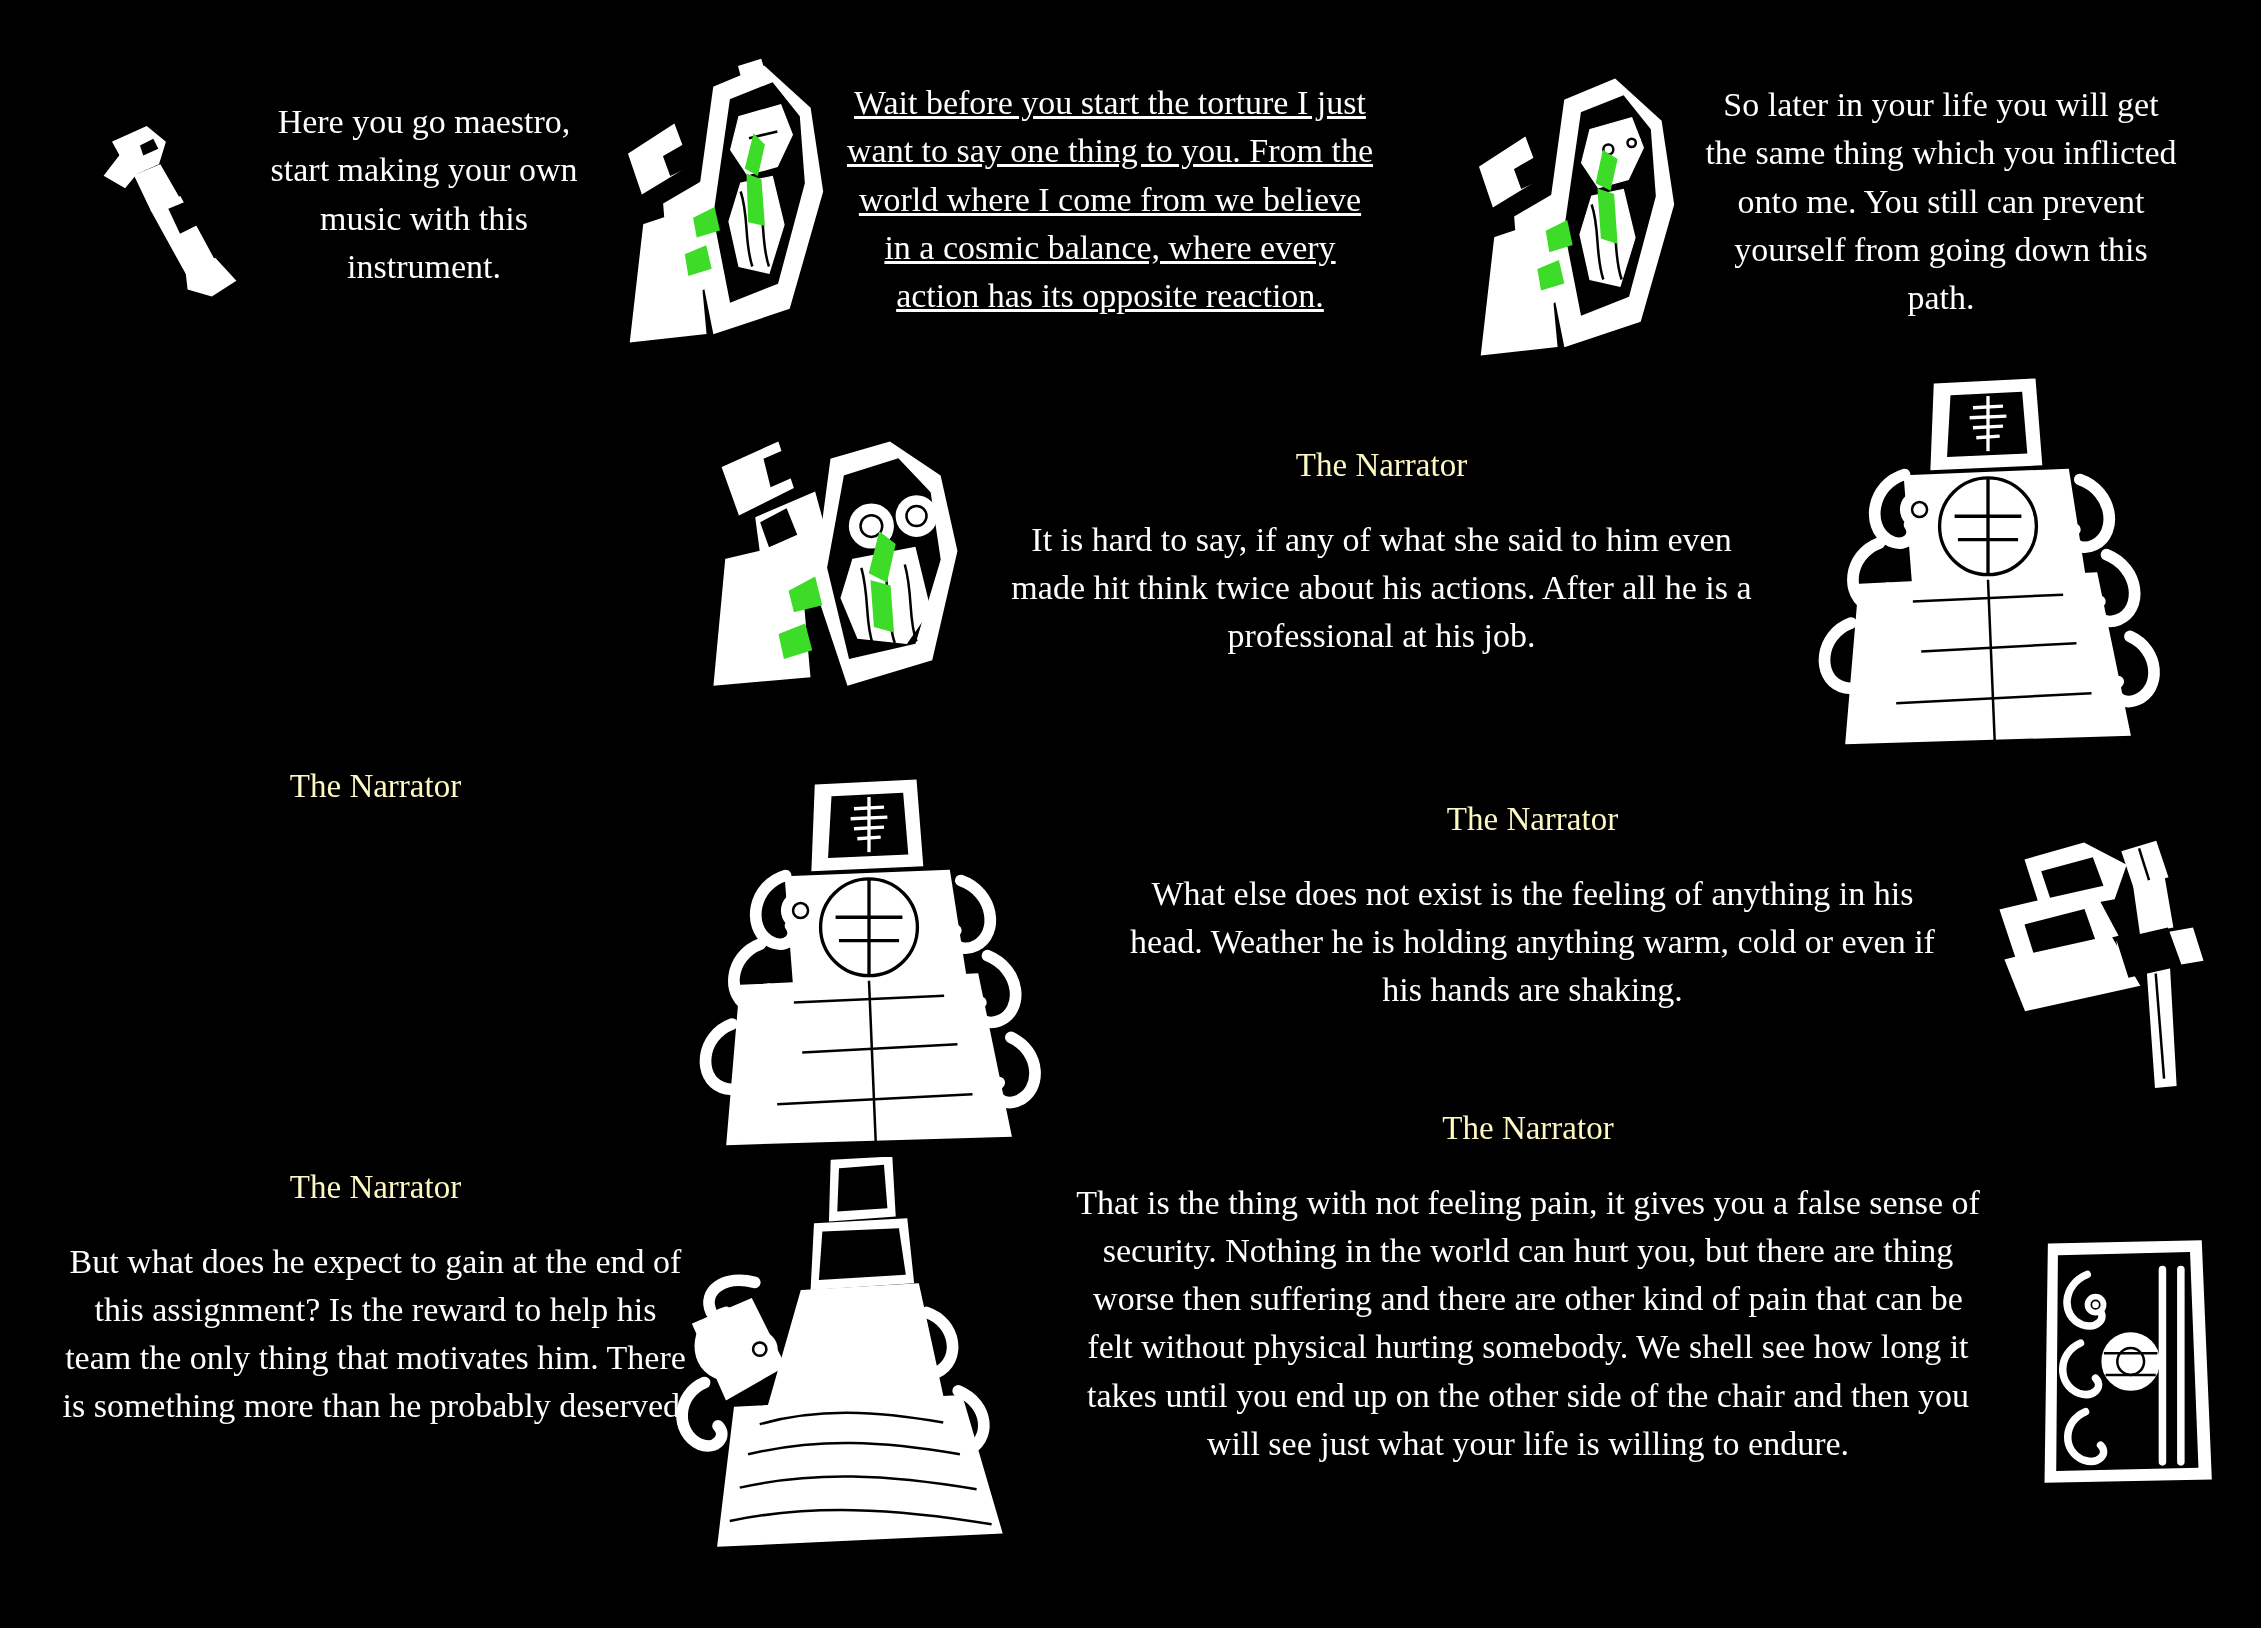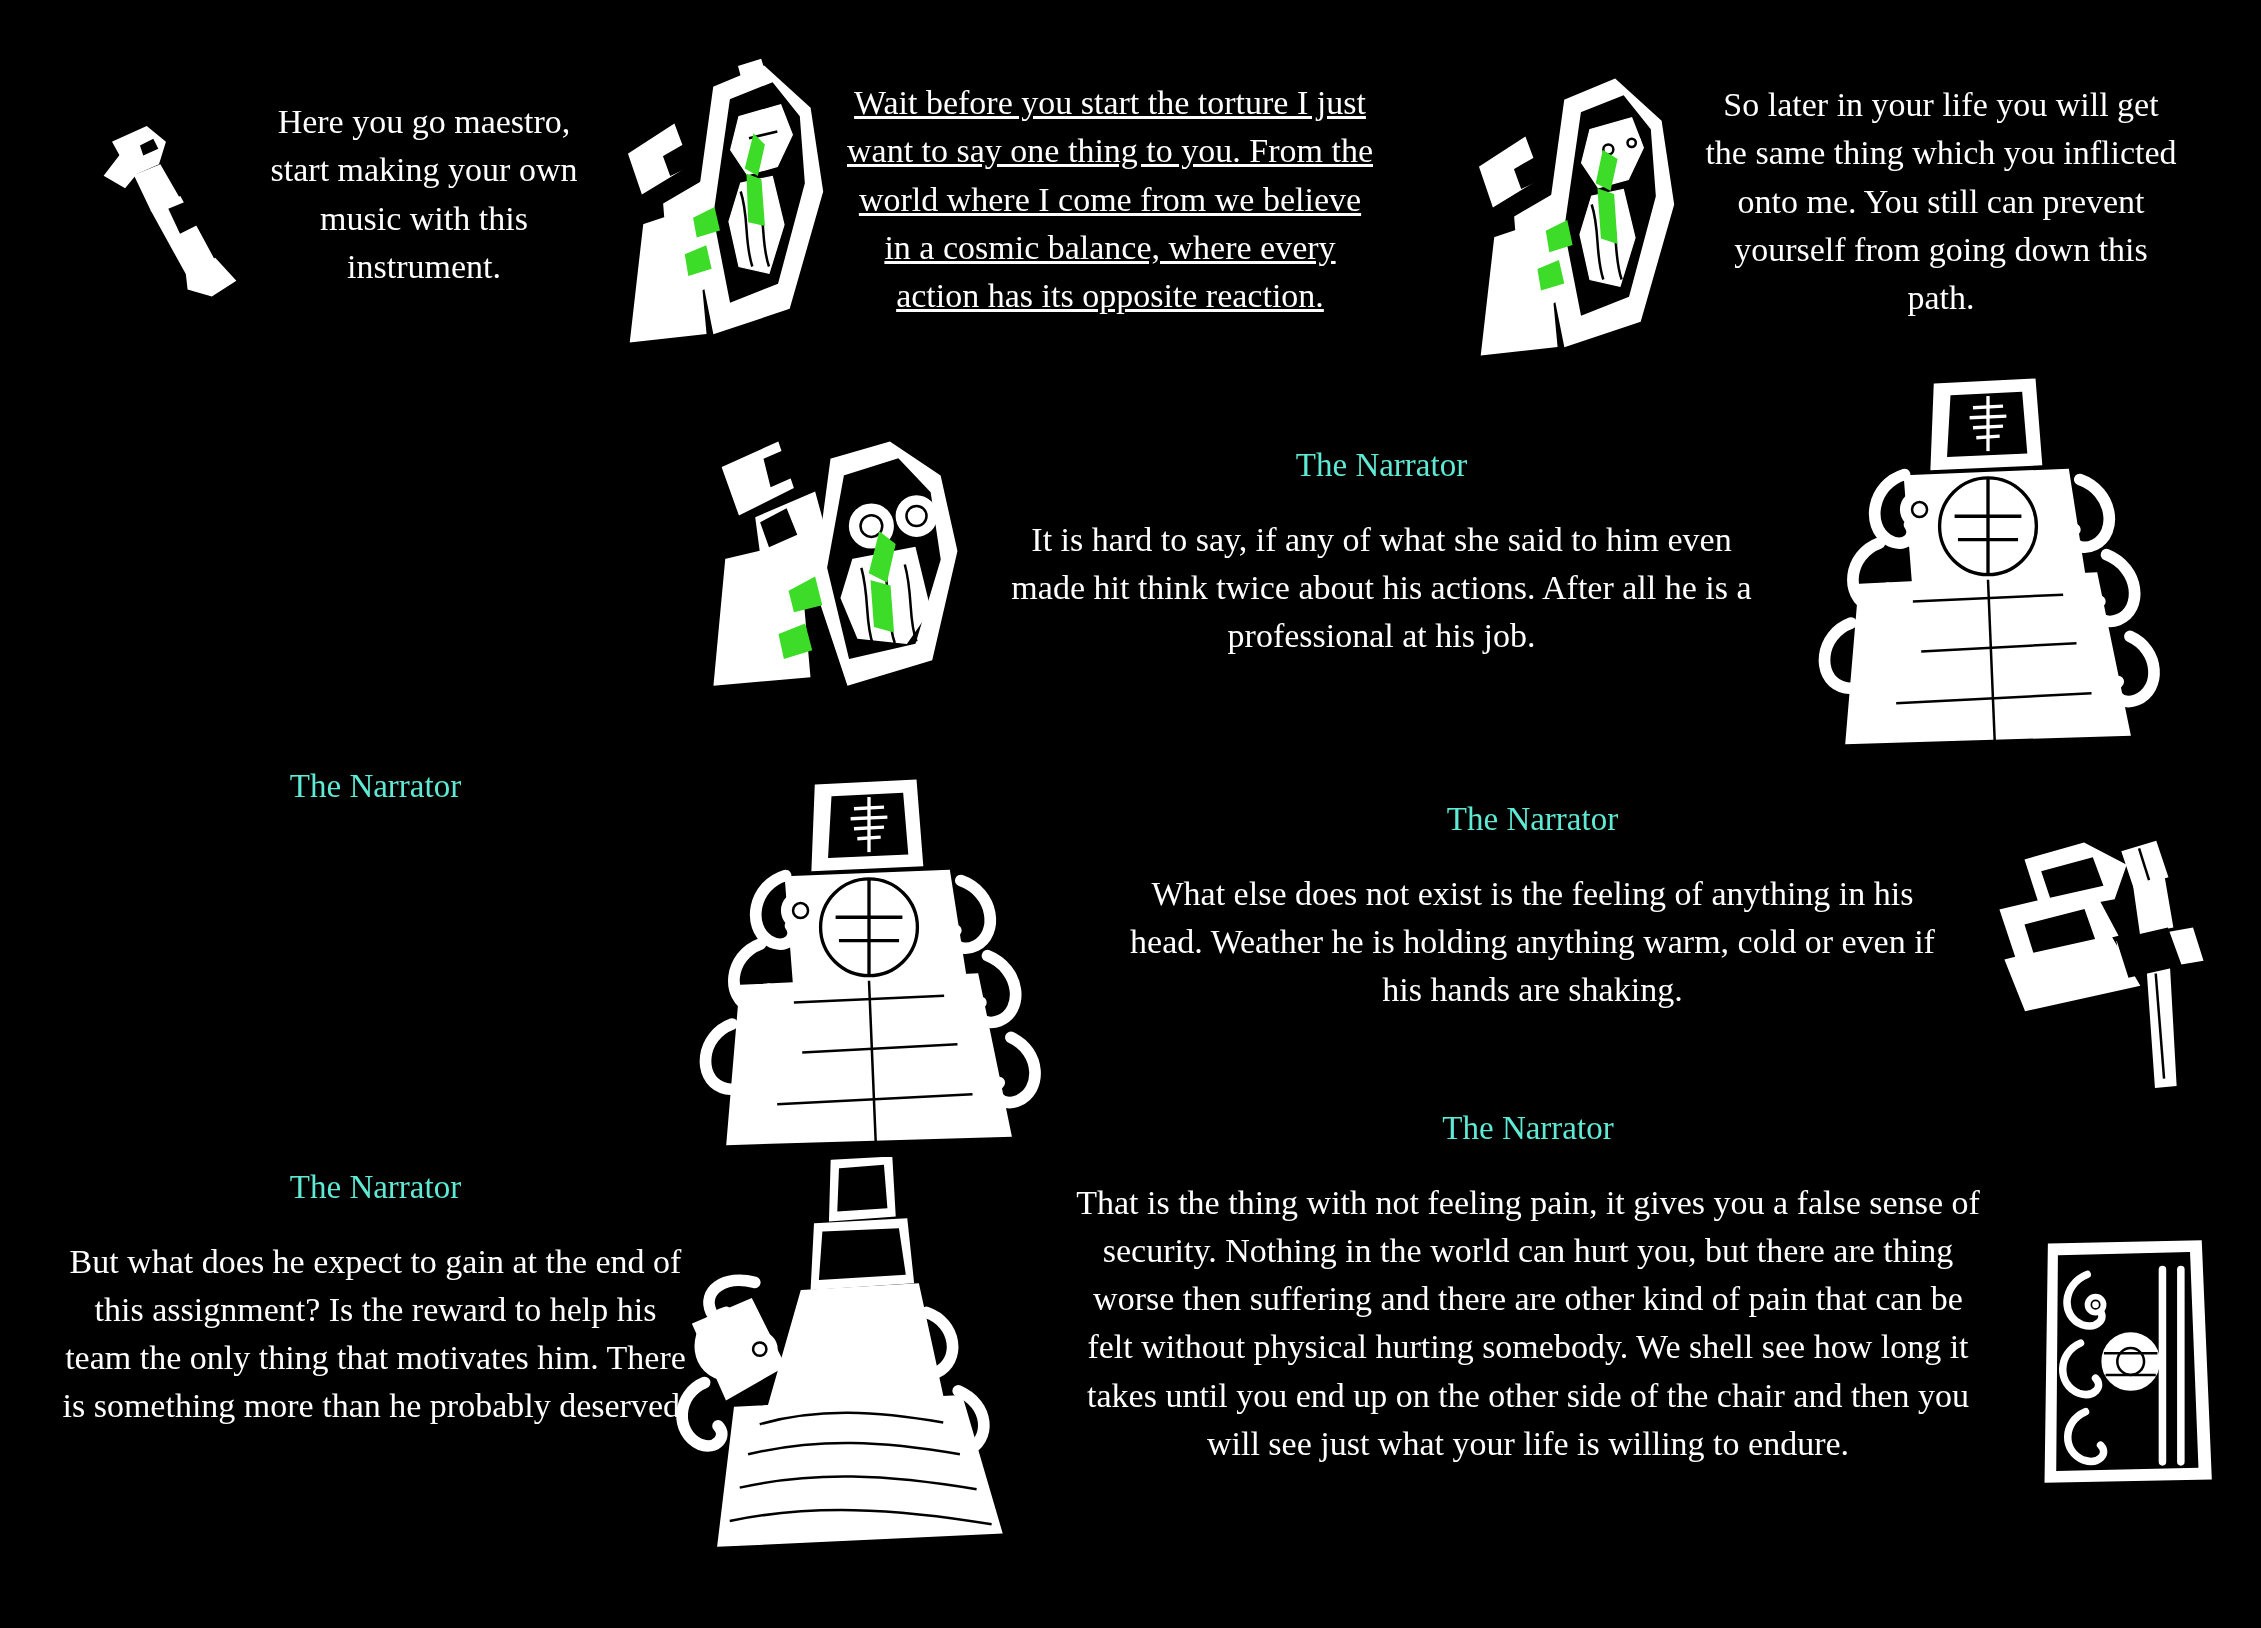--- a/index.html
+++ b/index.html
@@ -21,21 +21,21 @@
     background: #000000;
   }
   .panel {
     position: absolute;
     box-sizing: border-box;
   }
   .speaker {
     text-align: center;
     font-size: 33px;
     line-height: 1.35;
-    color: #5eead4;
+    color: #fef9c3;
     margin-bottom: 28px;
   }
   .dialogue {
     text-align: center;
     font-size: 34px;
     line-height: 1.42;
     color: #ffffff;
   }
   .art {
     position: absolute;

